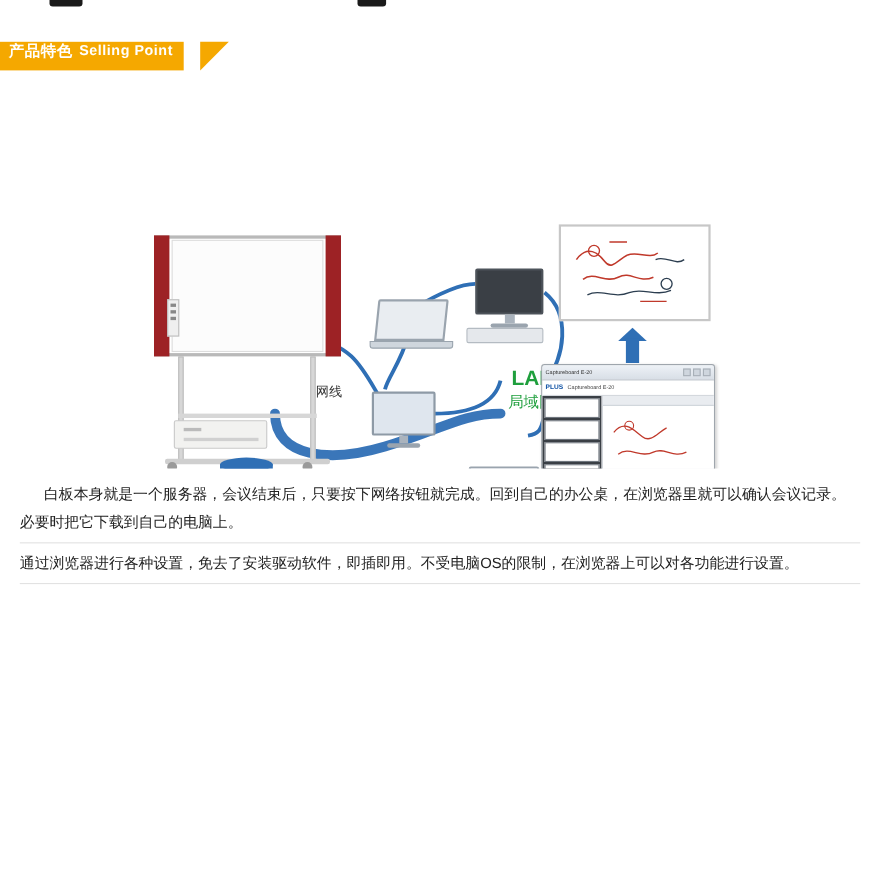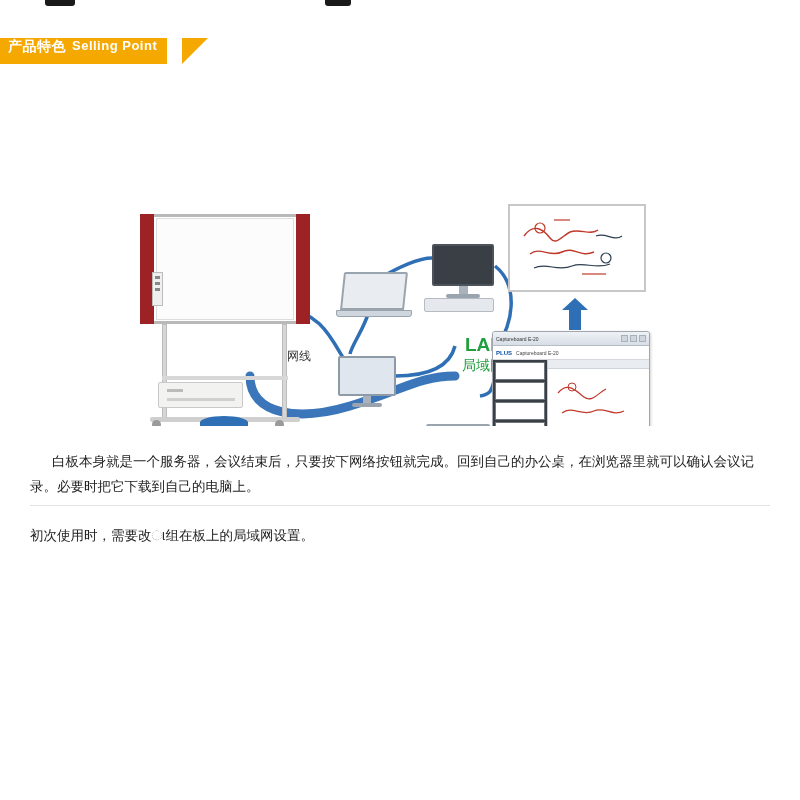--- a/index.html
+++ b/index.html
@@ -445,21 +445,21 @@
     font-size: 14px;
     font-weight: bold;
     color: #222;
     margin: 2px 0 10px 0;
   }
   .para {
     font-size: 13.5px;
     line-height: 25px;
     color: #222;
     text-indent: 0;
-    margin: 12px;
+    margin: 0;
     padding: 5px 0 6px 0;
     border-bottom: 1px solid #e2e2e2;
   }
   .para.indent { text-indent: 22px; }
   .para.last { border-bottom: none; }
 </style>
 </head>
 <body>
 
 <div class="top-strip">
@@ -591,14 +591,14 @@
           <path d="M18,60 C30,54 42,64 56,58" stroke="#2c3e50" stroke-width="1" fill="none"></path>
         </svg>
       </div>
     </div>
   </div>
 
 </div>
 
 <div class="content">
   <p class="para indent">白板本身就是一个服务器，会议结束后，只要按下网络按钮就完成。回到自己的办公桌，在浏览器里就可以确认会议记录。必要时把它下载到自己的电脑上。</p>
-  <p class="para last">初次使用时，需要改ા组在板上的局域网设置。</p>
+  <p class="para">通过浏览器进行各种设置，免去了安装驱动软件，即插即用。不受电脑OS的限制，在浏览器上可以对各功能进行设置。</p>
 </div>
 
 </body></html>

